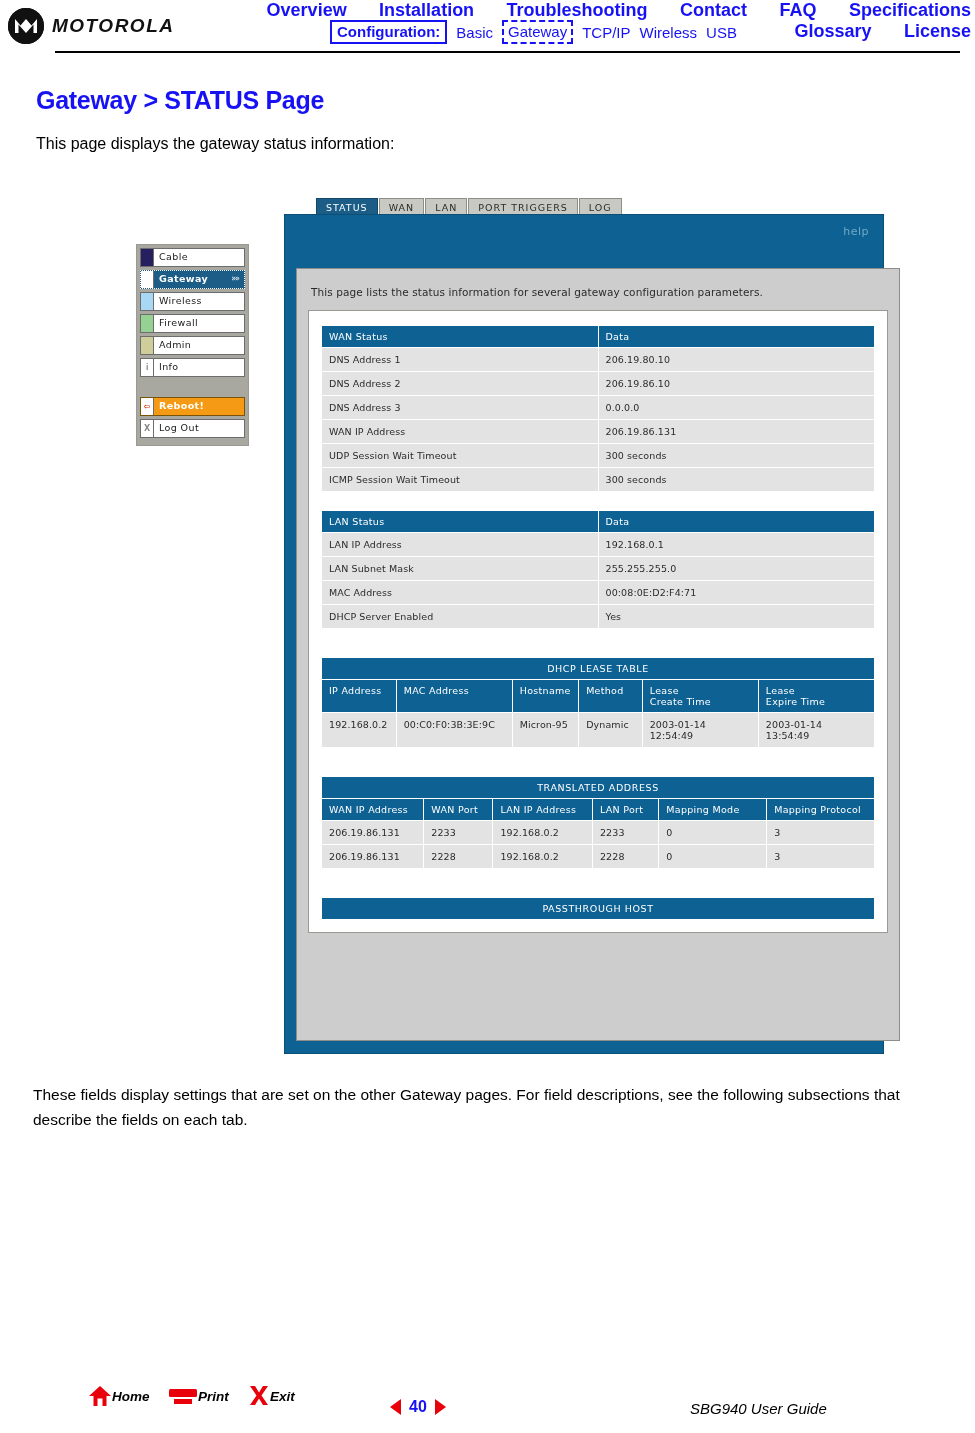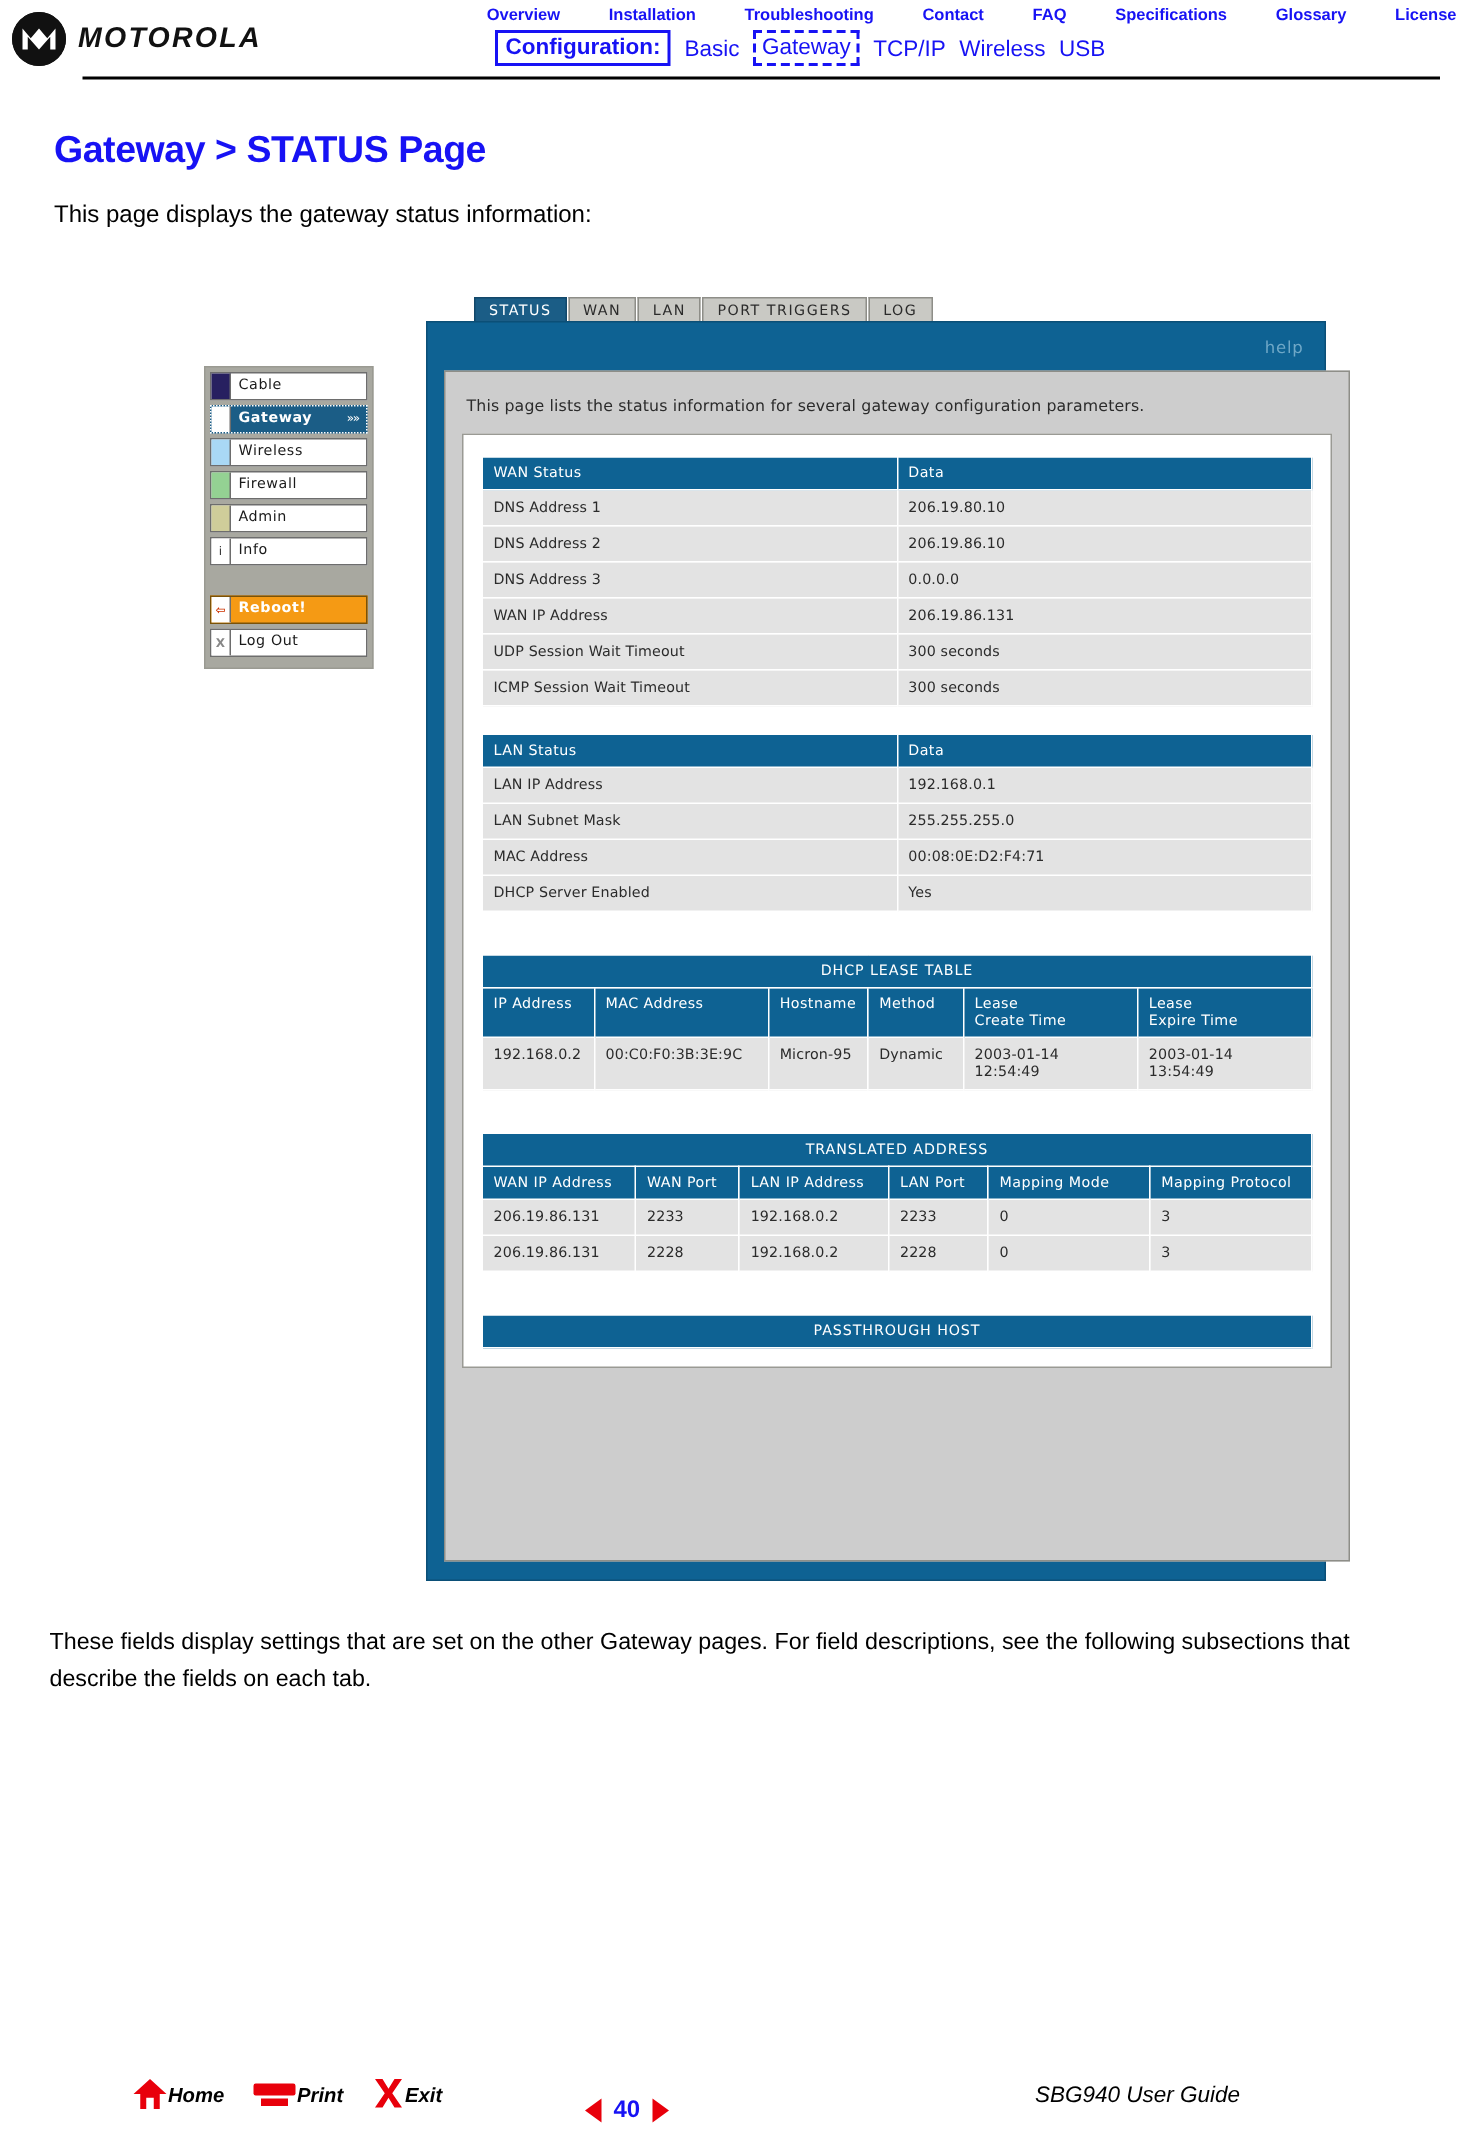--- a/index.html
+++ b/index.html
@@ -59,21 +59,21 @@
     position: absolute;
     left: 330px;
     top: 20px;
     width: 560px;
     display: flex;
     align-items: center;
     gap: 9px;
   }
   .nav-link {
     color: #1712f4;
-    font-size: 11px;
+    font-size: 18px;
     font-weight: bold;
     margin-left: 28px;
     white-space: nowrap;
     cursor: pointer;
   }
   .nav-link-plain {
     color: #1712f4;
     font-size: 15px;
     font-weight: normal;
     white-space: nowrap;
@@ -261,21 +261,21 @@
     right: 14px;
     top: 10px;
     font-size: 11px;
     color: #6fa8c7;
     letter-spacing: 0.5px;
     cursor: pointer;
   }
   .rw-panel {
     position: absolute;
     left: 11px;
-    top: 32px;
+    top: 53px;
     width: 604px;
     bottom: 12px;
     background: #cdcdcd;
     border: 1px solid #8e8e88;
     box-sizing: border-box;
     padding: 12px 11px 10px 11px;
   }
   .panel-note {
     font-size: 10.5px;
     color: #2b2b2b;
@@ -369,21 +369,21 @@
   .pg-prev { border-top: 8px solid transparent; border-bottom: 8px solid transparent; border-right: 11px solid #e8000b; }
   .pg-next { border-top: 8px solid transparent; border-bottom: 8px solid transparent; border-left: 11px solid #e8000b; }
   .pg-num {
     font-size: 16px;
     font-weight: bold;
     color: #1712f4;
   }
   .guide {
     position: absolute;
     left: 690px;
-    top: 8px;
+    top: 20px;
     font-size: 15px;
     font-style: italic;
     color: #000000;
   }
 </style>
 </head>
 <body>
 
 <div class="topnav">
 

